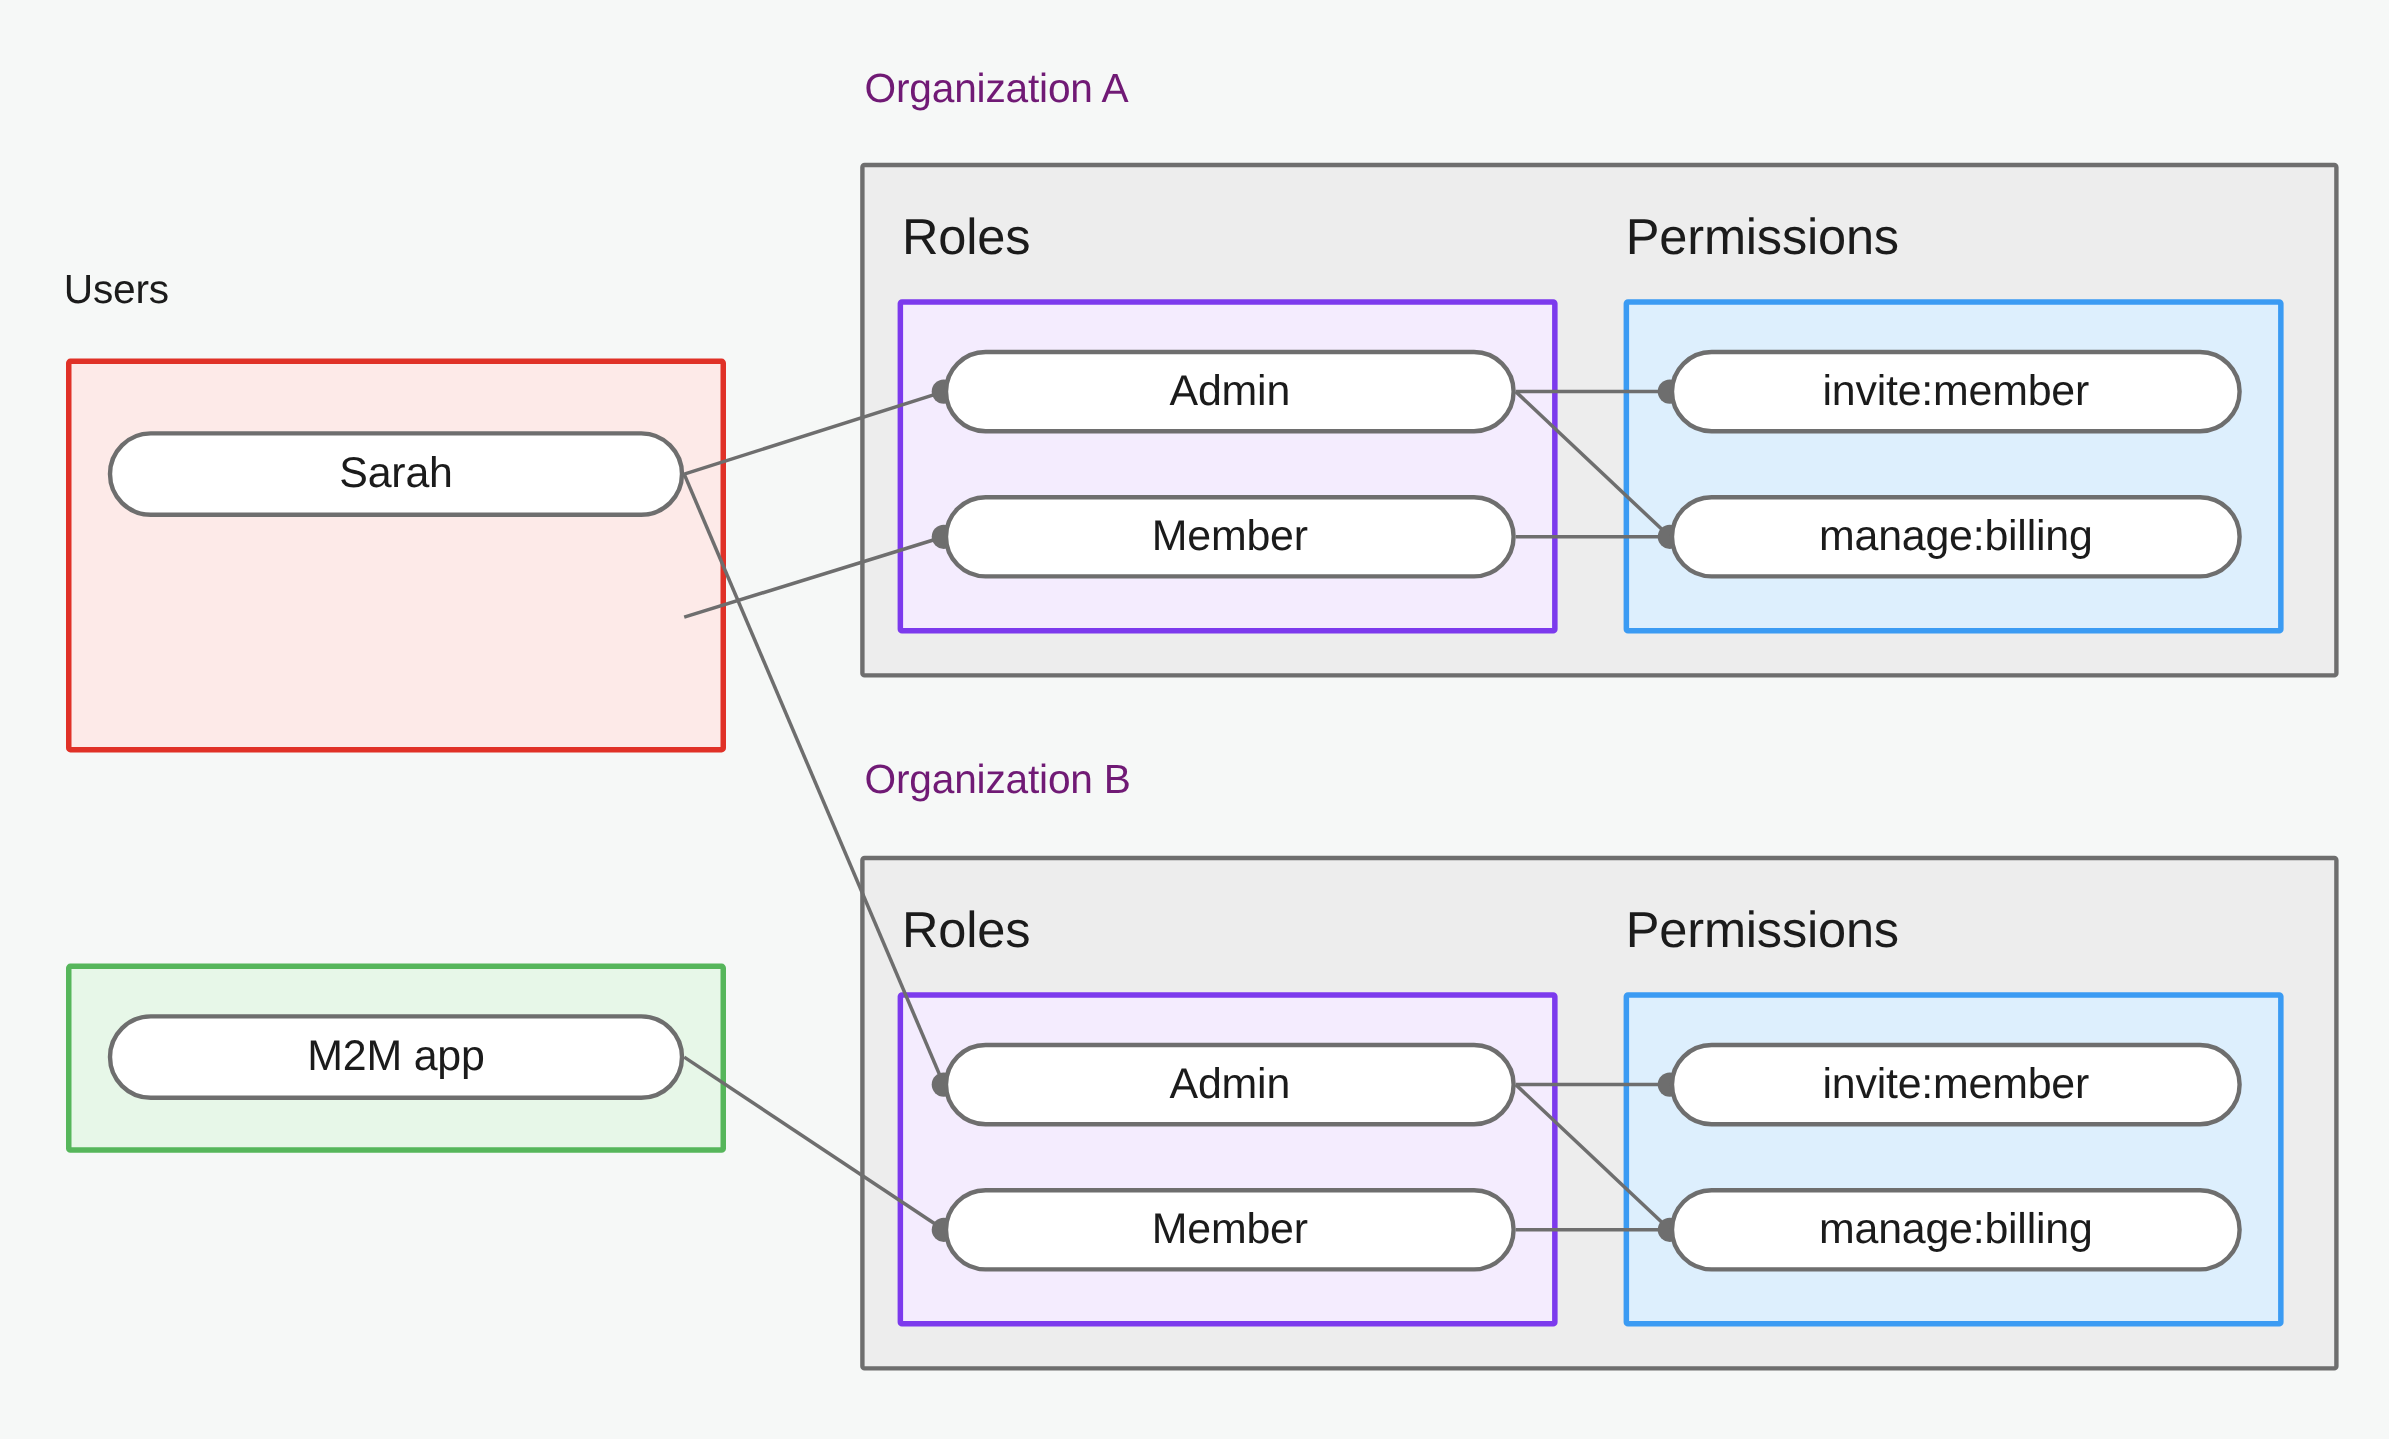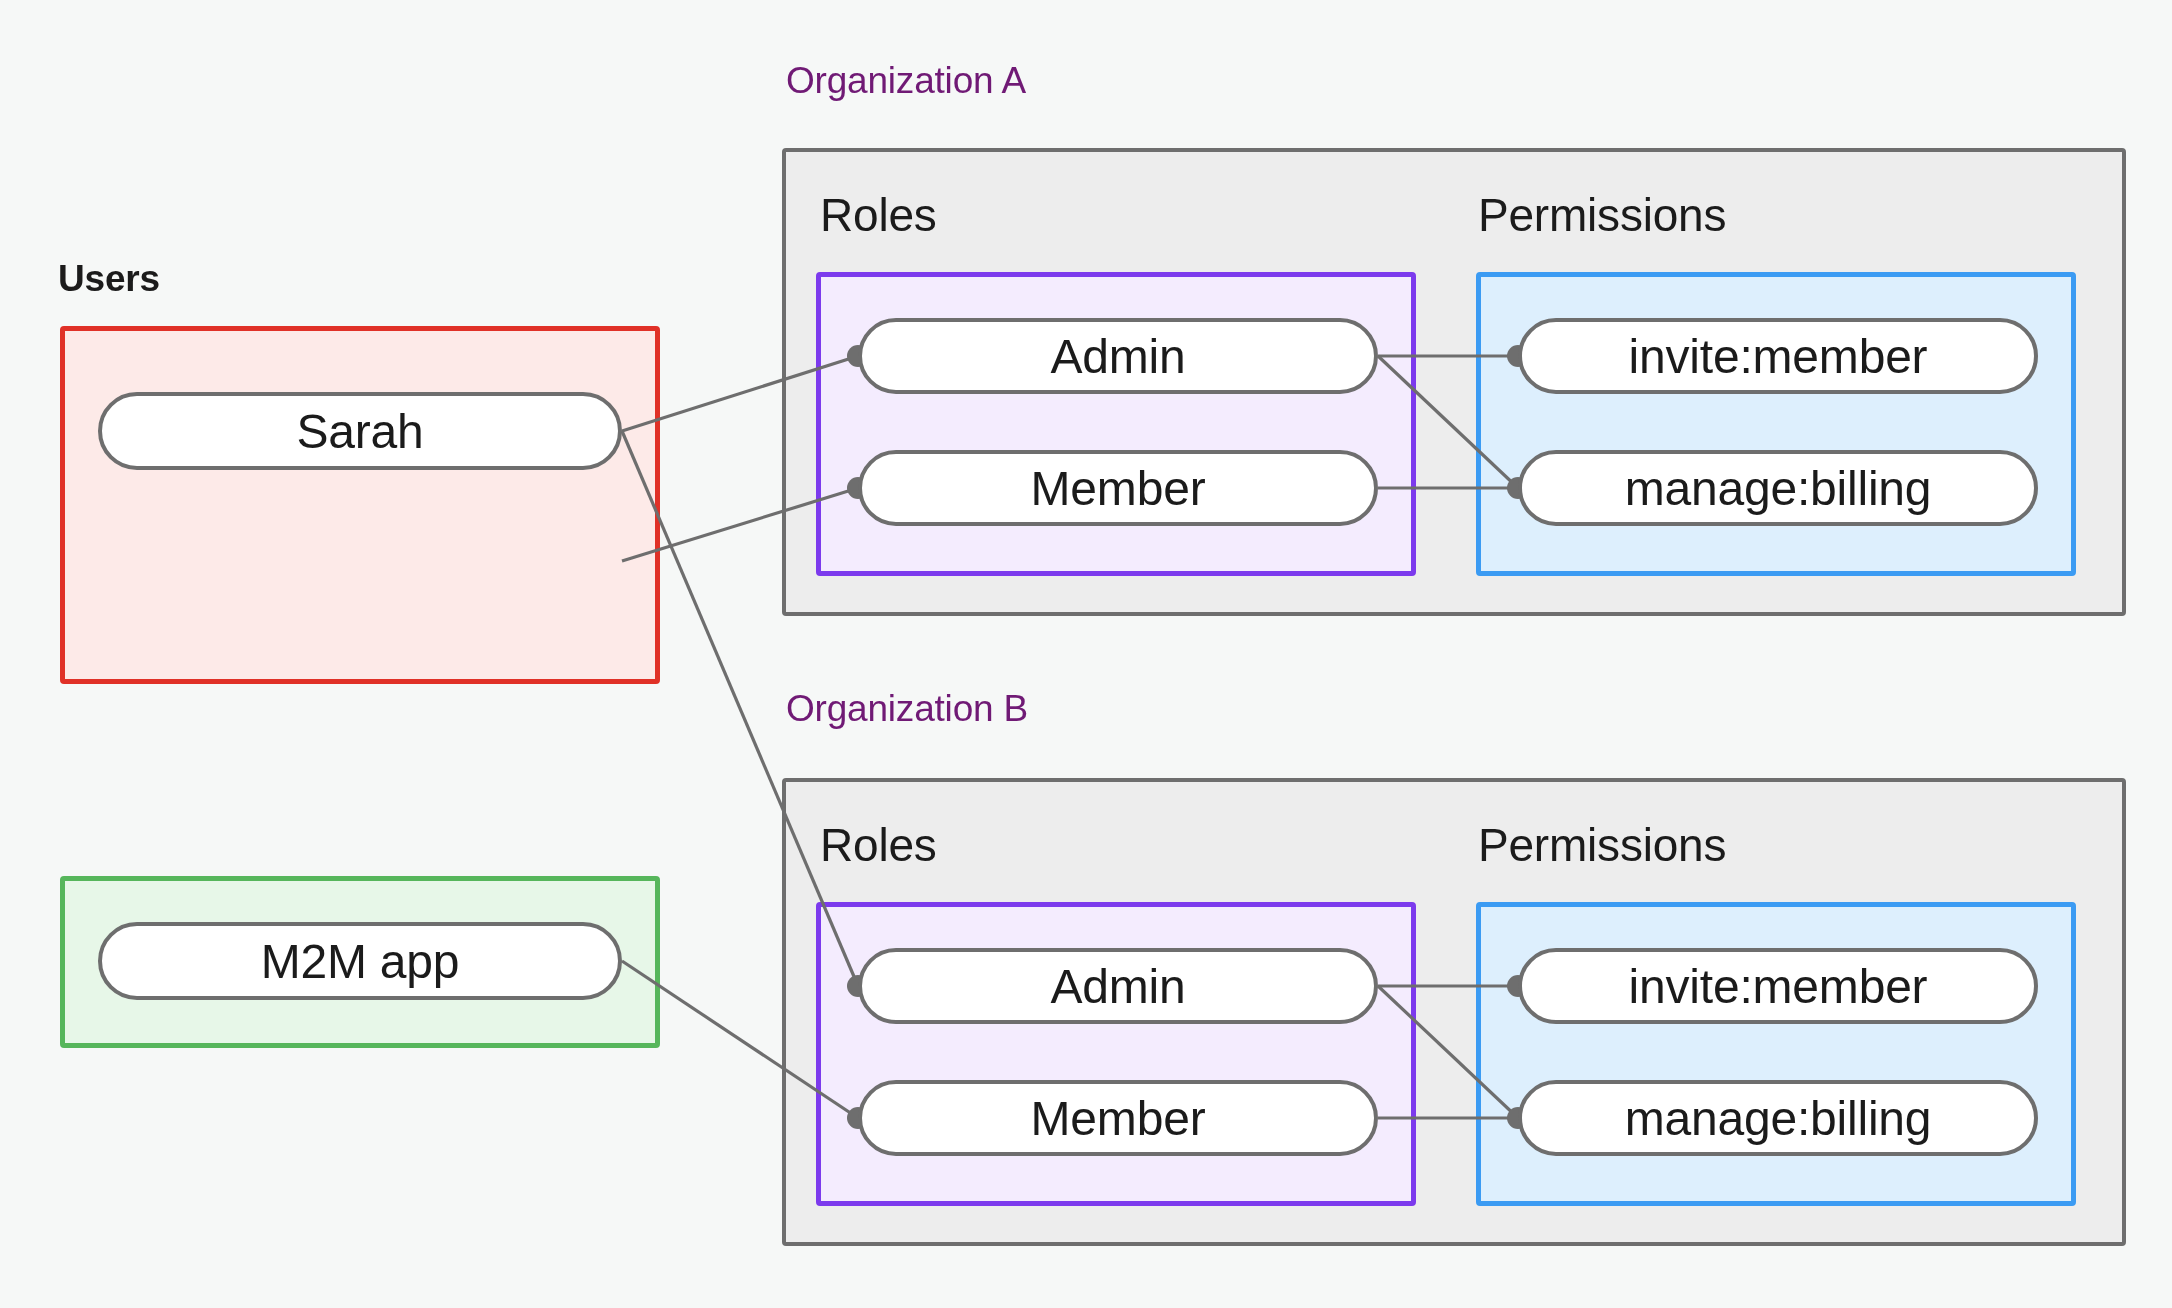--- a/index.html
+++ b/index.html
@@ -24,25 +24,24 @@
     left: 0; top: 0;
     width: 2172px;
     height: 1308px;
     pointer-events: none;
     z-index: 5;
   }
   .group-label {
     position: absolute;
     font-size: 37px;
     color: #1b1b1b;
-    font-weight: 700;
+    font-weight: 400;
     letter-spacing: -0.2px;
     white-space: nowrap;
     z-index: 3;
-    margin-top: 16px;
   }
   .org-title {
     position: absolute;
     font-size: 37px;
     color: #701a75;
     font-weight: 400;
     letter-spacing: -0.2px;
     white-space: nowrap;
     z-index: 3;
   }
@@ -87,21 +86,21 @@
   }
   .node {
     position: absolute;
     box-sizing: border-box;
     background: #ffffff;
     border: 4px solid #6e6e6e;
     border-radius: 999px;
     display: flex;
     align-items: center;
     justify-content: center;
-    font-size: 48px;
+    font-size: 39px;
     color: #1b1b1b;
     letter-spacing: -0.2px;
     z-index: 6;
     white-space: nowrap;
   }
 </style>
 </head>
 <body>
 
 <div id="stage">

